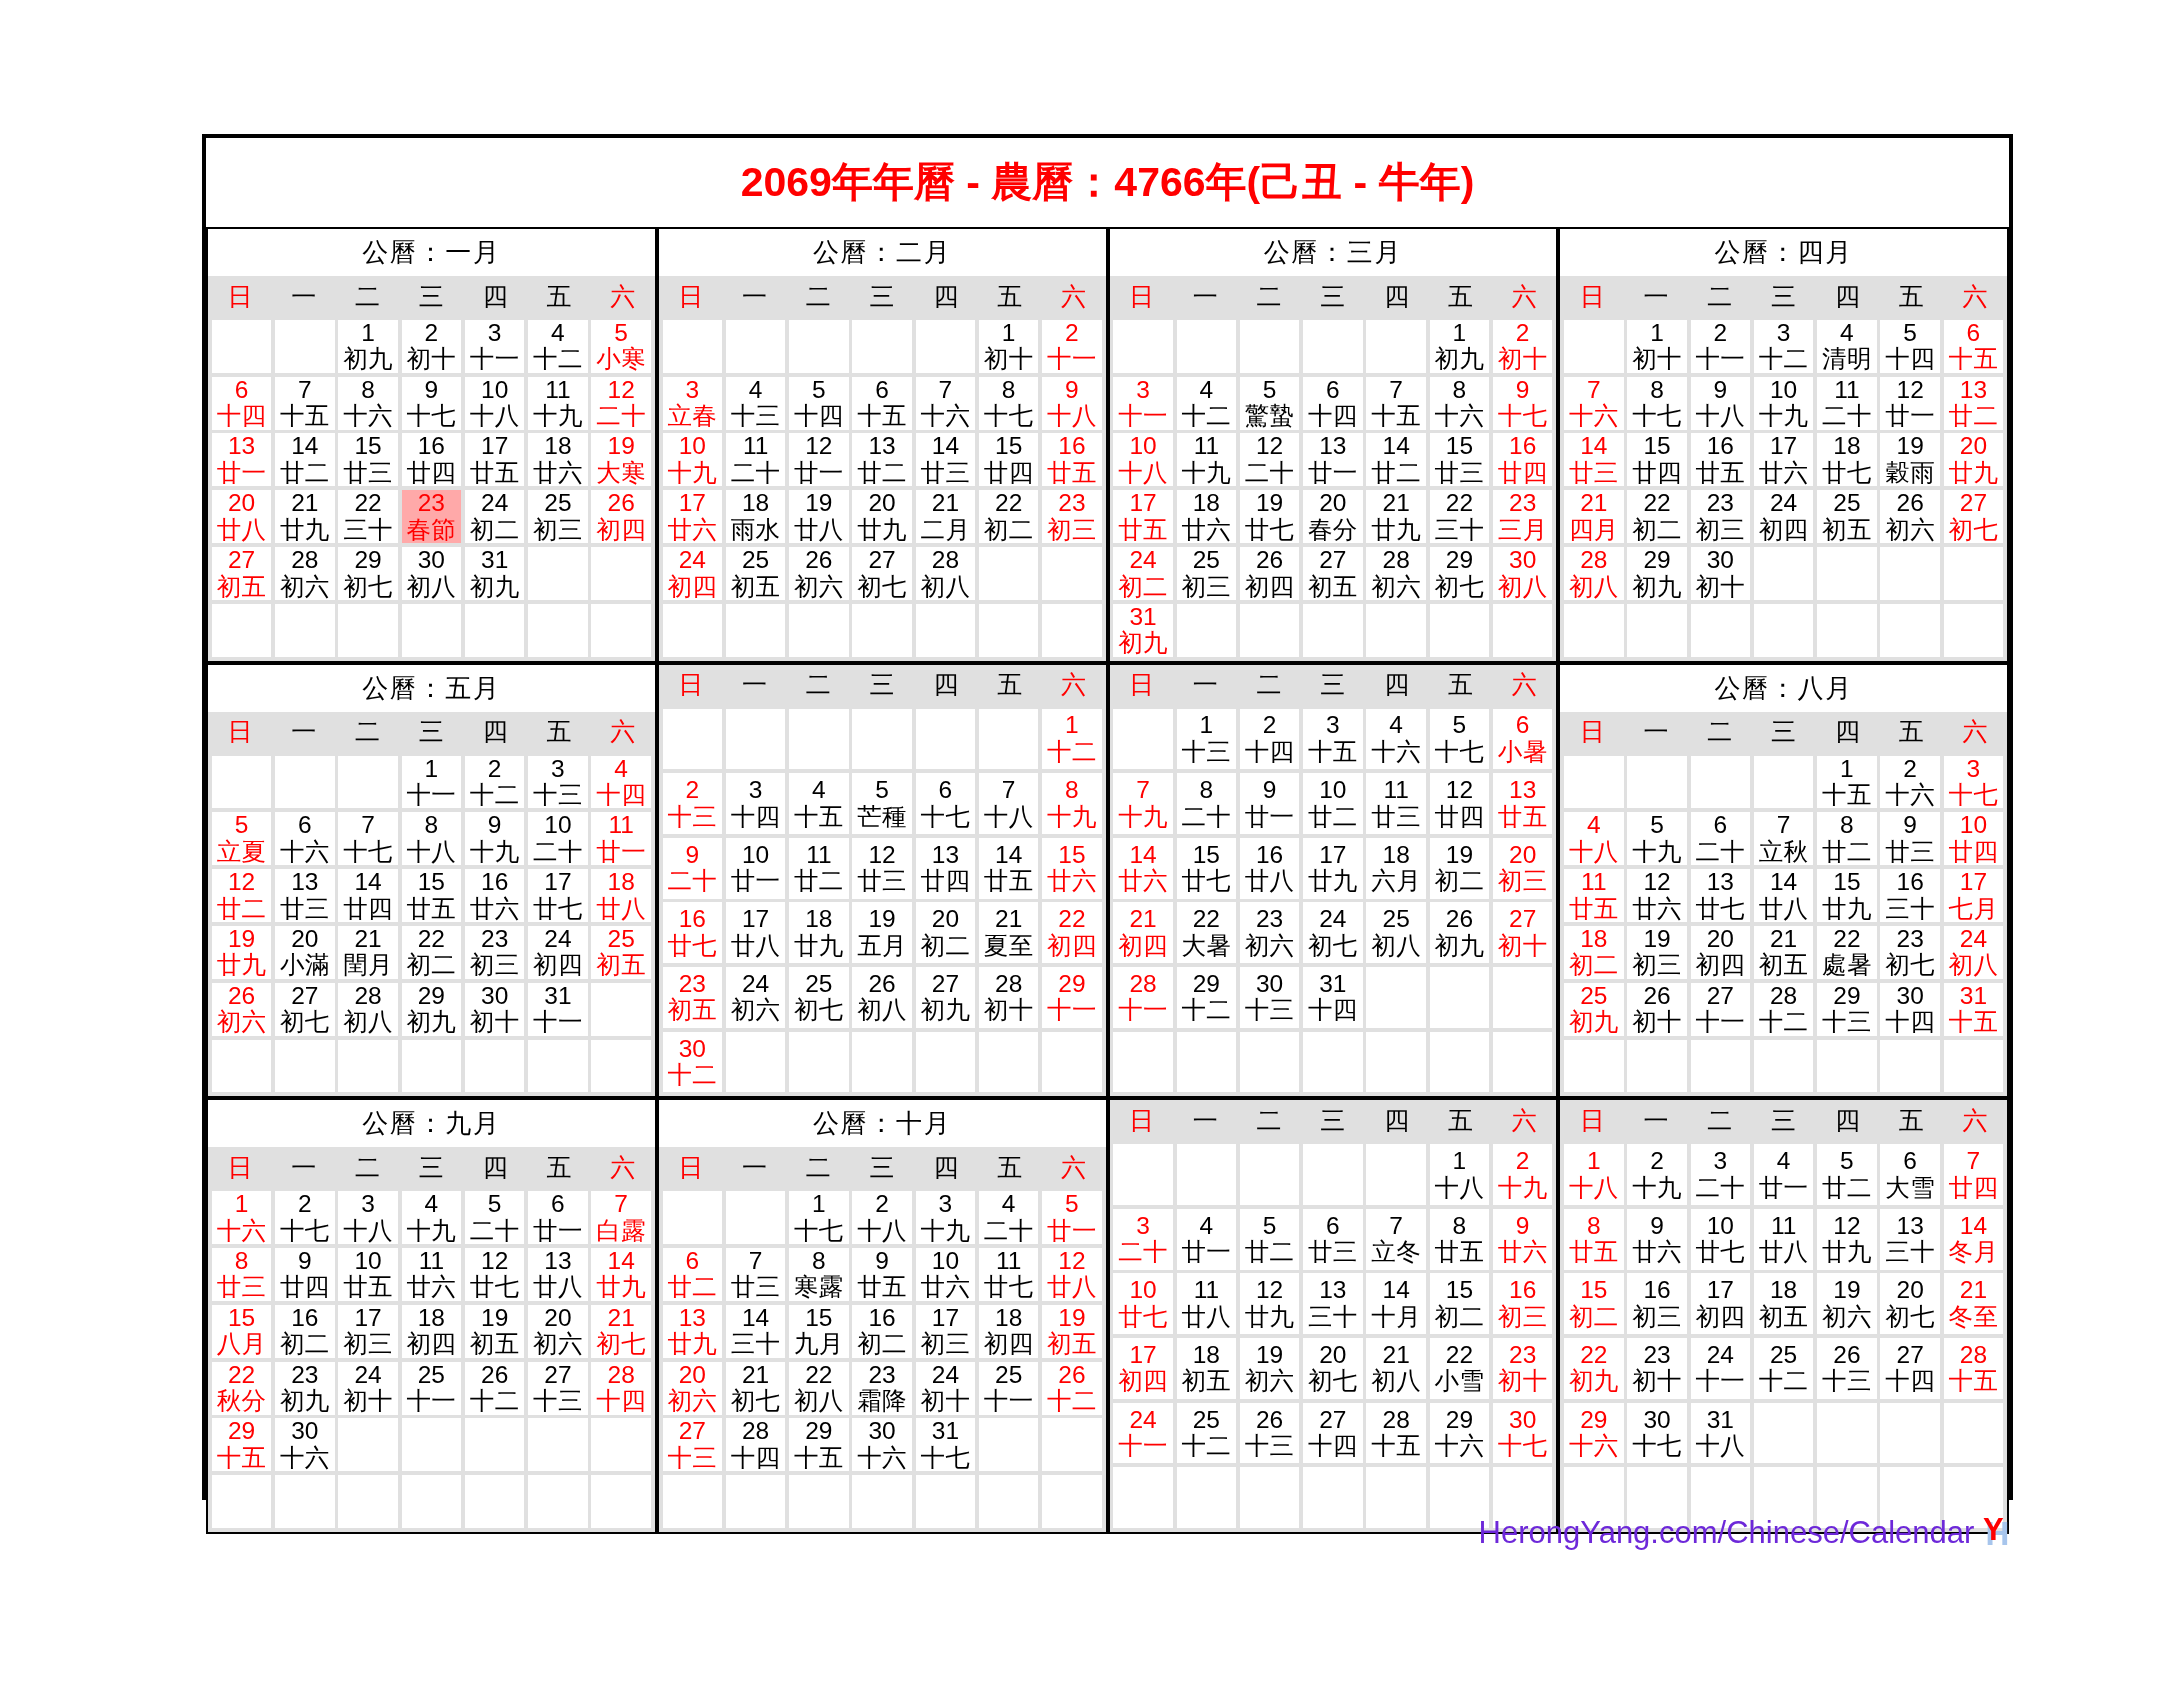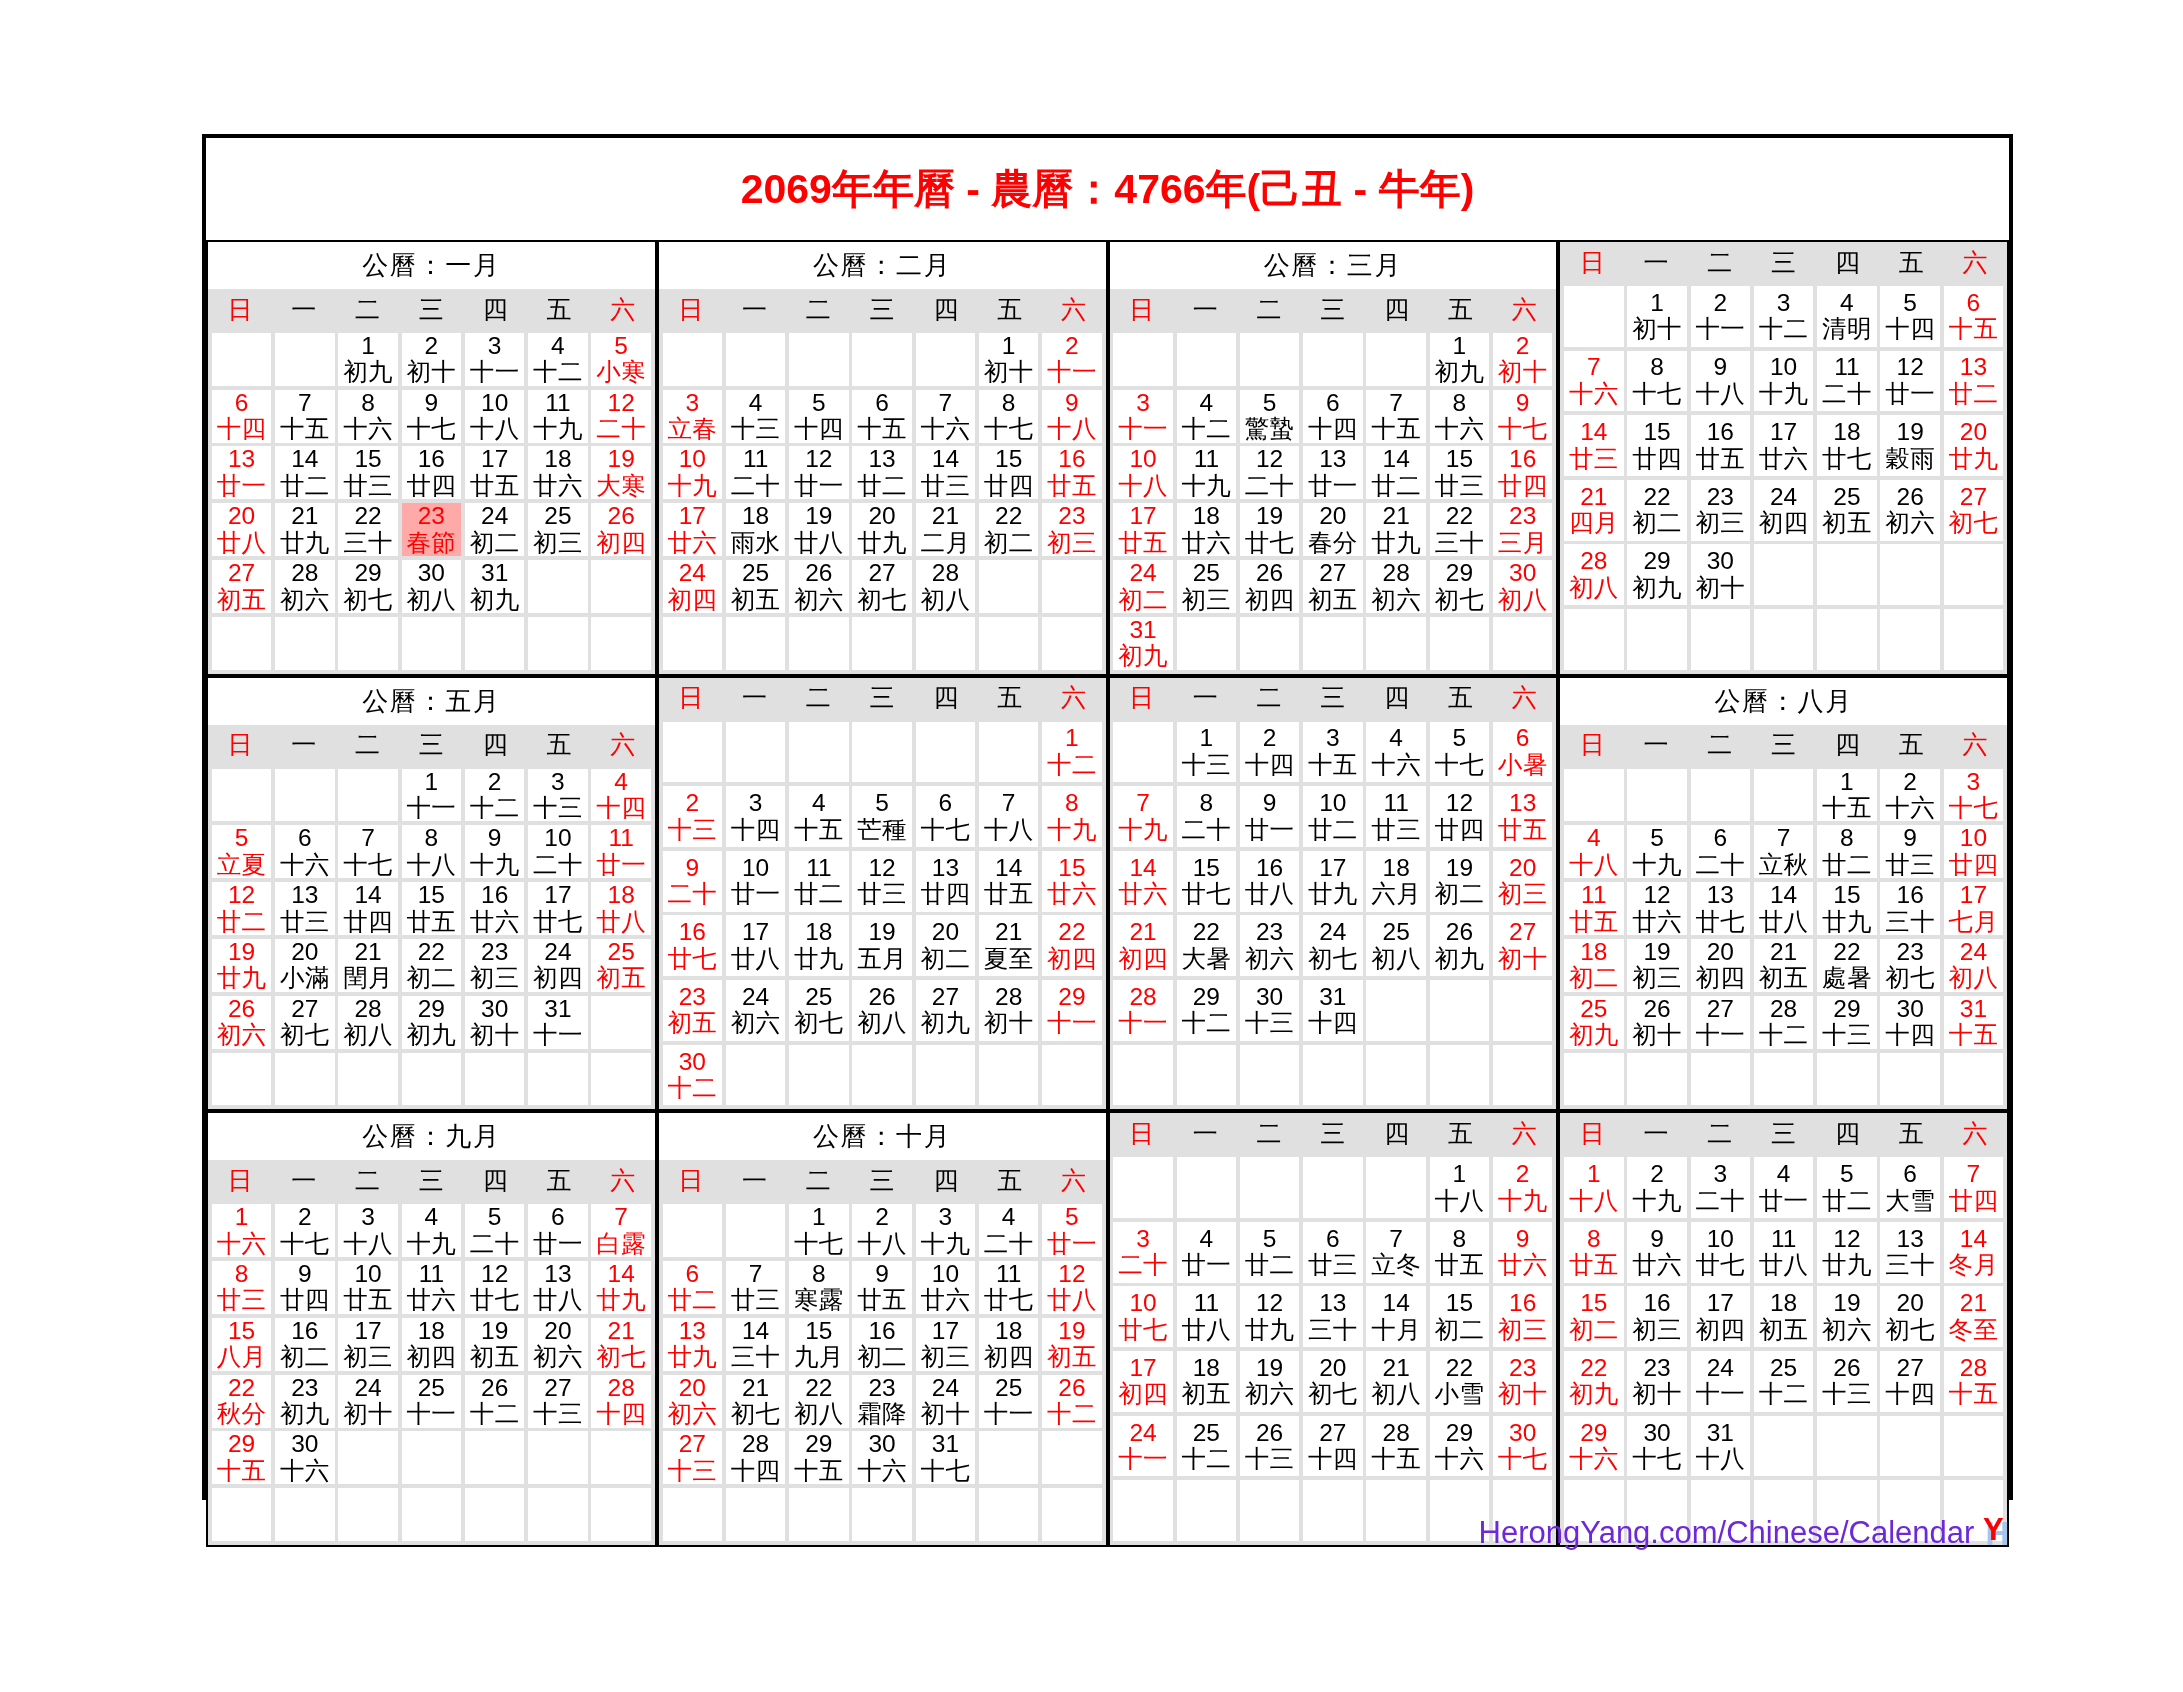--- a/index.html
+++ b/index.html
@@ -5,21 +5,21 @@
   html,body{margin:0;padding:0;}
   body{
     width:2190px;height:1692px;background:#ffffff;position:relative;
     font-family:"Liberation Sans","DejaVu Sans",sans-serif;
   }
   .cal-table{
     position:absolute;left:202px;top:134px;width:1811px;height:1366px;
     border:4.4px solid #000;box-sizing:border-box;display:flex;flex-direction:column;background:#fff;
   }
   .cal-title{
-    height:102px;flex:0 0 auto;display:flex;align-items:center;justify-content:center;
+    height:89px;flex:0 0 auto;display:flex;align-items:center;justify-content:center;
     font-size:41px;font-weight:bold;
   }
   .months-grid{
     flex:1 1 auto;display:grid;
     grid-template-columns:repeat(4,1fr);grid-template-rows:repeat(3,1fr);
   }
   .month{
     border:2.2px solid #000;box-sizing:border-box;display:flex;flex-direction:column;background:#fff;min-height:0;
   }
   .month-title{
@@ -496,20 +496,21 @@
           </div>
           <div class="day empty"></div>
           <div class="day empty"></div>
           <div class="day empty"></div>
           <div class="day empty"></div>
           <div class="day empty"></div>
           <div class="day empty"></div>
         </div>
       </div>
       <div class="month">
+        <div class="month-title">公曆：四月</div>
         <div class="weekdays">
           <span class="weekday red">日</span>
           <span class="weekday">一</span>
           <span class="weekday">二</span>
           <span class="weekday">三</span>
           <span class="weekday">四</span>
           <span class="weekday">五</span>
           <span class="weekday red">六</span>
         </div>
         <div class="days">

